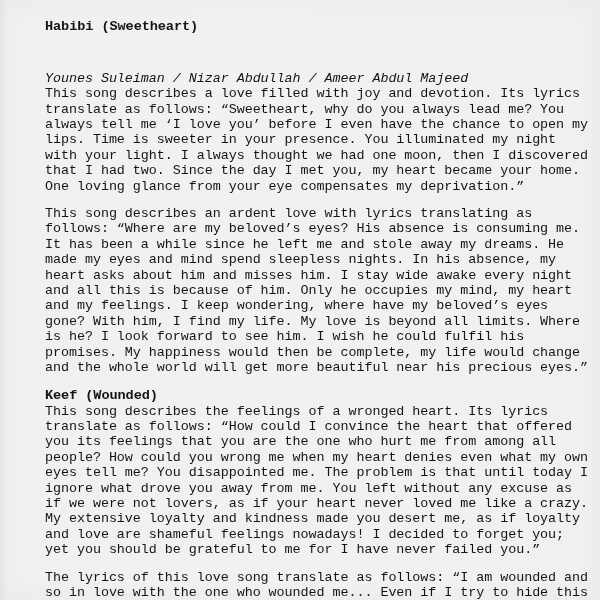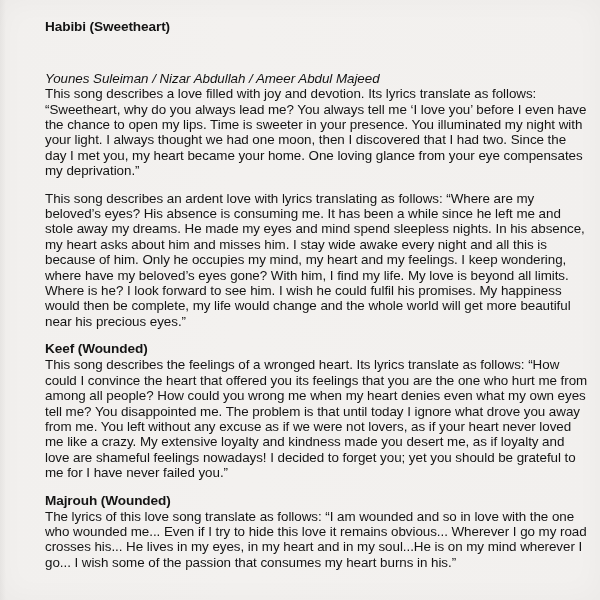--- a/index.html
+++ b/index.html
@@ -24,20 +24,21 @@
   }
   .content {
     width: 545px;
     color: #141414;
     font-size: 13.4px;
     line-height: 15.4px;
     letter-spacing: -0.05px;
   }
   section {
     margin: 0 0 12px 0;
+    font-family: Liberation Mono, monospace;
   }
   .song-title {
     font-size: 13.6px;
     font-weight: bold;
     margin: 0;
     line-height: 16px;
     letter-spacing: -0.1px;
   }
   .credits {
     font-style: italic;
@@ -63,18 +64,17 @@
     <section>
       <p class="body-text">This song describes an ardent love with lyrics translating as follows: “Where are my beloved’s eyes? His absence is consuming me. It has been a while since he left me and stole away my dreams. He made my eyes and mind spend sleepless nights. In his absence, my heart asks about him and misses him. I stay wide awake every night and all this is because of him. Only he occupies my mind, my heart and my feelings. I keep wondering, where have my beloved’s eyes gone? With him, I find my life. My love is beyond all limits. Where is he? I look forward to see him. I wish he could fulfil his promises. My happiness would then be complete, my life would change and the whole world will get more beautiful near his precious eyes.”</p>
     </section>
 
     <section>
       <h2 class="song-title">Keef (Wounded)</h2>
       <p class="body-text">This song describes the feelings of a wronged heart. Its lyrics translate as follows: “How could I convince the heart that offered you its feelings that you are the one who hurt me from among all people? How could you wrong me when my heart denies even what my own eyes tell me? You disappointed me. The problem is that until today I ignore what drove you away from me. You left without any excuse as if we were not lovers, as if your heart never loved me like a crazy. My extensive loyalty and kindness made you desert me, as if loyalty and love are shameful feelings nowadays! I decided to forget you; yet you should be grateful to me for I have never failed you.”</p>
     </section>
 
     <section>
-      <h2 class="song-title">Majrouh (Wounded)</h2>
       <p class="body-text">The lyrics of this love song translate as follows:  “I am wounded and so in love with the one who wounded me... Even if I try to hide this love it remains obvious... Wherever I go my road crosses his... He lives in my eyes, in my heart and in my soul...He is on my mind wherever I go... I wish some of the passion that consumes my heart burns in his.”</p>
     </section>
 
   </div>
 </div>
 
 </body></html>

